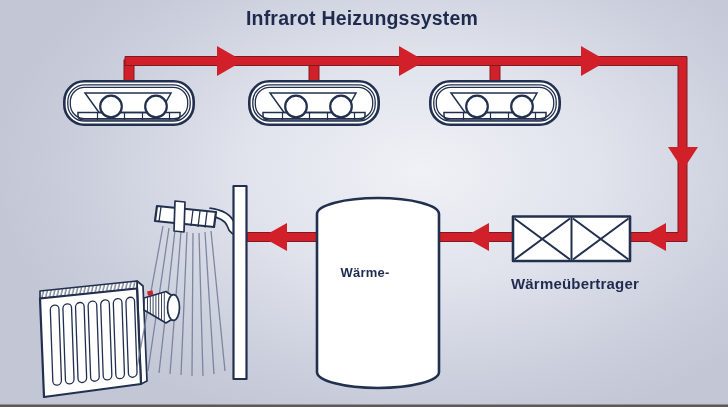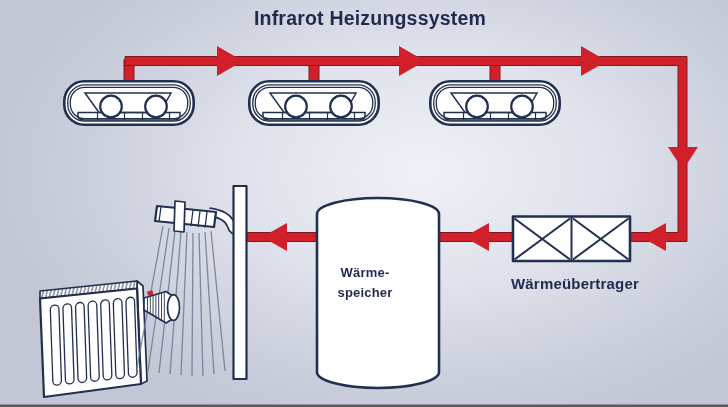--- a/index.html
+++ b/index.html
@@ -6,21 +6,21 @@
   .stage{
     position:relative;width:728px;height:407px;overflow:hidden;
     background:radial-gradient(ellipse 430px 270px at 58% 42%, #f0f1f6 0%, #e0e3ec 42%, #cdd1de 75%, #c2c6d5 100%);
     font-family:"Liberation Sans","DejaVu Sans",sans-serif;
   }
   .stage svg{position:absolute;left:0;top:0;}
   .lbl{
     position:absolute;color:#1f2b4e;font-weight:bold;text-align:center;
     line-height:1.15;letter-spacing:.2px;user-select:none;
   }
-  .title{top:7px;left:12px;width:716px;font-size:19.5px;}
+  .title{top:7px;left:4px;width:716px;font-size:19.5px;}
   .tank-lbl{top:263px;left:317px;width:96px;font-size:13px;line-height:20px;}
   .hx-lbl{top:275px;left:489px;width:172px;font-size:15px;}
   
   .wt{fill:#ffffff;stroke:#22304f;stroke-width:2.6;stroke-linejoin:round;}
   .wm{fill:#ffffff;stroke:#22304f;stroke-width:2.2;stroke-linejoin:round;}
   .ws{fill:#ffffff;stroke:#22304f;stroke-width:1.7;stroke-linejoin:round;}
   .ln{fill:none;stroke:#22304f;stroke-width:1.5;}
   .ln13{fill:none;stroke:#22304f;stroke-width:1.3;}
   .ln2{fill:none;stroke:#22304f;stroke-width:2;}
   .tick{stroke:#22304f;stroke-width:1.2;}
@@ -146,17 +146,16 @@
       <polygon points="175,201 185,202 184,232 174,231" class="ws"></polygon>
       <rect x="233.5" y="186" width="13" height="193" class="wm"></rect>
     </g>
 
     <rect x="0" y="404.5" width="728" height="2.5" fill="#514d49" opacity="0.9"></rect>
   </svg>
 
   <div class="lbl title">Infrarot Heizungssystem</div>
   <div class="lbl tank-lbl">
     <span>Wärme-</span><br>
-    <span>speicher</span>
   </div>
   <div class="lbl hx-lbl">Wärmeübertrager</div>
 
 </div>
 
 </body></html>

